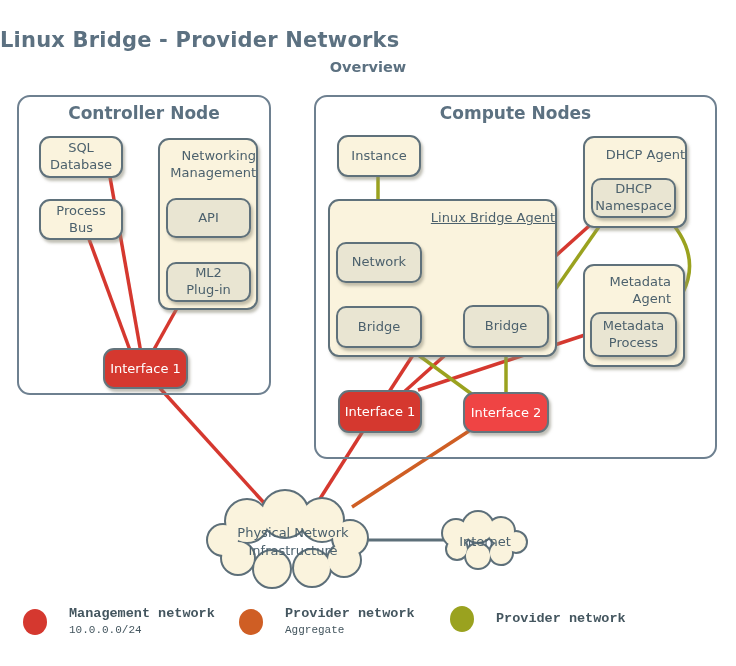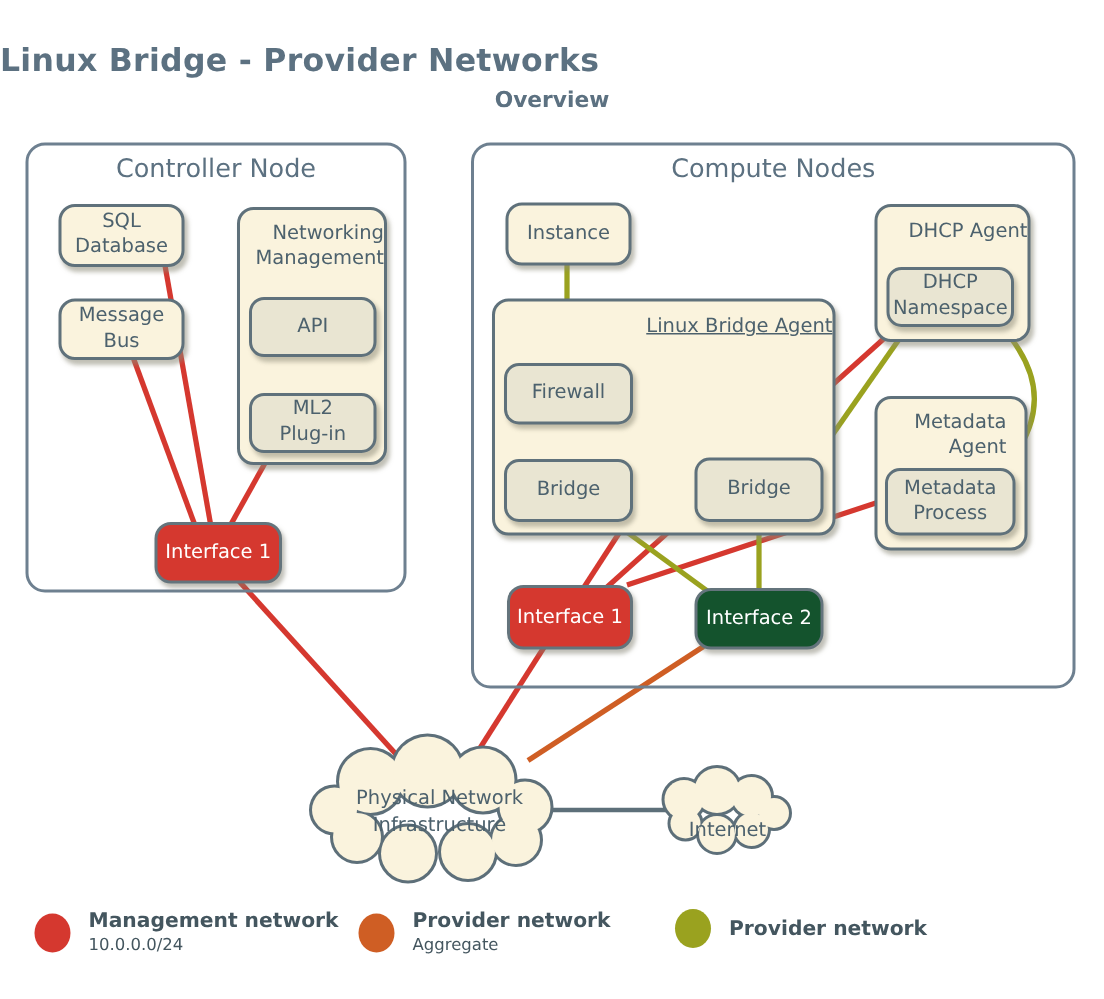--- a/index.html
+++ b/index.html
@@ -7,36 +7,36 @@
     position:relative;width:736px;height:666px;background:#ffffff;overflow:hidden;
     font-family:"DejaVu Sans","Liberation Sans",sans-serif;
   }
   #stage *{box-sizing:border-box;}
   .abs{position:absolute;}
   
   .page-title{left:0;right:0;top:28px;text-align:left;font-size:21px;font-weight:600;color:#5c7181;letter-spacing:.2px;}
   .page-subtitle{left:0;right:0;top:59px;text-align:center;font-size:14.5px;font-weight:600;color:#5c7181;}
   
   .node-box{border:2px solid #6e8090;border-radius:13px;background:transparent;}
-  .node-title{font-size:17px;font-weight:400;color:#5c7181;text-align:center;}
+  .node-title{font-size:17px;font-weight:700;color:#5c7181;text-align:center;}
   
   .cream{background:#faf3dd;border:2px solid #5f717b;border-radius:11px;
          box-shadow:2px 3px 3px rgba(140,138,120,.55);}
   .beige{background:#e9e5d2;border:2px solid #5f717b;border-radius:10px;
          box-shadow:2px 3px 3px rgba(125,122,105,.45);}
   .boxlabel{display:flex;align-items:center;justify-content:center;text-align:center;
             font-size:13px;line-height:1.28;color:#4c616d;padding:18px;}
   .container-title{position:absolute;left:0;right:0;text-align:right;
             font-size:13px;line-height:1.3;color:#4c616d;}
   .iface{border:2px solid #64747c;border-radius:11px;color:#ffffff;font-size:13px;
          display:flex;align-items:center;justify-content:center;
          box-shadow:2px 3px 3px rgba(130,128,112,.5);}
   .cloud-label{text-align:center;font-size:13px;line-height:1.35;color:#4c616d;}
   
-  .legend-item{position:absolute;display:flex;align-items:center;gap:12px;}
+  .legend-item{position:absolute;display:flex;align-items:center;gap:22px;font-family:Liberation Mono, monospace;}
   .legend-dot{width:24px;height:26px;border-radius:50%;flex:0 0 auto;}
   .legend-label{font-size:13.5px;font-weight:600;color:#44565f;line-height:1.2;}
   .legend-sublabel{font-size:11px;color:#44565f;line-height:1.3;margin-top:1px;}
   .cloud-stroke circle{fill:#faf3dd;stroke:#5d6f79;stroke-width:4;}
   .cloud-fill circle{fill:#faf3dd;}
 </style>
 </head>
 <body>
 
 <div id="stage">
@@ -111,57 +111,57 @@
     </g>
   </svg>
 
   <div class="abs page-title">Linux Bridge - Provider Networks</div>
   <div class="abs page-subtitle">Overview</div>
 
   <div class="abs node-box" style="left:17px;top:95px;width:254px;height:300px;"></div>
   <div class="abs node-title" style="left:17px;top:103px;width:254px;">Controller Node</div>
 
   <div class="abs cream boxlabel" style="left:39px;top:136px;width:84px;height:42px;">SQL Database</div>
-  <div class="abs cream boxlabel" style="left:39px;top:199px;width:84px;height:41px;">Message Bus</div>
+  <div class="abs cream boxlabel" style="left:39px;top:199px;width:84px;height:41px;">Process Bus</div>
 
   <div class="abs cream" style="left:158px;top:138px;width:100px;height:172px;">
     <div class="container-title" style="top:8px;">Networking Management</div>
   </div>
   <div class="abs beige boxlabel" style="left:166px;top:198px;width:85px;height:40px;text-align:right;">API</div>
   <div class="abs beige boxlabel" style="left:166px;top:262px;width:85px;height:40px;">ML2 Plug-in</div>
 
   <div class="abs iface" style="left: 103px; top: 348px; width: 85px; height: 41px; background-color: rgb(213, 56, 47);">Interface 1</div>
 
   <div class="abs node-box" style="left:314px;top:95px;width:403px;height:364px;"></div>
   <div class="abs node-title" style="left:314px;top:103px;width:403px;">Compute Nodes</div>
 
   <div class="abs cream boxlabel" style="left:337px;top:135px;width:84px;height:42px;">Instance</div>
 
   <div class="abs cream" style="left:328px;top:199px;width:229px;height:158px;">
     <div class="container-title" style="top:9px;text-decoration:underline;">Linux Bridge Agent</div>
   </div>
-  <div class="abs beige boxlabel" style="left:336px;top:242px;width:86px;height:41px;">Firewall</div>
+  <div class="abs beige boxlabel" style="left:336px;top:242px;width:86px;height:41px;">Network</div>
   <div class="abs beige boxlabel" style="left:336px;top:306px;width:86px;height:42px;">Bridge</div>
   <div class="abs beige boxlabel" style="left:463px;top:305px;width:86px;height:43px;">Bridge</div>
 
   <div class="abs cream" style="left:583px;top:136px;width:104px;height:92px;">
     <div class="container-title" style="top:9px;">DHCP Agent</div>
   </div>
   <div class="abs beige boxlabel" style="left:591px;top:178px;width:85px;height:40px;text-align:center;">DHCP Namespace</div>
 
   <div class="abs cream" style="left:583px;top:264px;width:102px;height:103px;">
     <div class="container-title" style="top:8px;padding:0 12px;">Metadata Agent</div>
   </div>
   <div class="abs beige boxlabel" style="left:590px;top:312px;width:87px;height:45px;">Metadata Process</div>
 
   <div class="abs iface" style="left: 338px; top: 390px; width: 84px; height: 43px; background-color: rgb(213, 56, 47);">Interface 1</div>
-  <div class="abs iface" style="left: 463px; top: 392px; width: 86px; height: 41px; background-color: #14532d;">Interface 2</div>
+  <div class="abs iface" style="left: 463px; top: 392px; width: 86px; height: 41px; background-color: #ef4444;">Interface 2</div>
 
   <div class="abs cloud-label" style="left:228px;top:524px;width:130px;">Physical Network Infrastructure</div>
-  <div class="abs cloud-label" style="left:445px;top:533px;width:80px;margin-top:12px;">Internet</div>
+  <div class="abs cloud-label" style="left:445px;top:533px;width:80px;">Internet</div>
 
   <div class="legend-item" style="left:23px;top:606px;">
     <span class="legend-dot" style="background-color: rgb(213, 56, 47);"></span>
     <span>
       <div class="legend-label">Management network</div>
       <div class="legend-sublabel">10.0.0.0/24</div>
     </span>
   </div>
   <div class="legend-item" style="left:239px;top:606px;">
     <span class="legend-dot" style="background-color: rgb(207, 94, 36);"></span>

